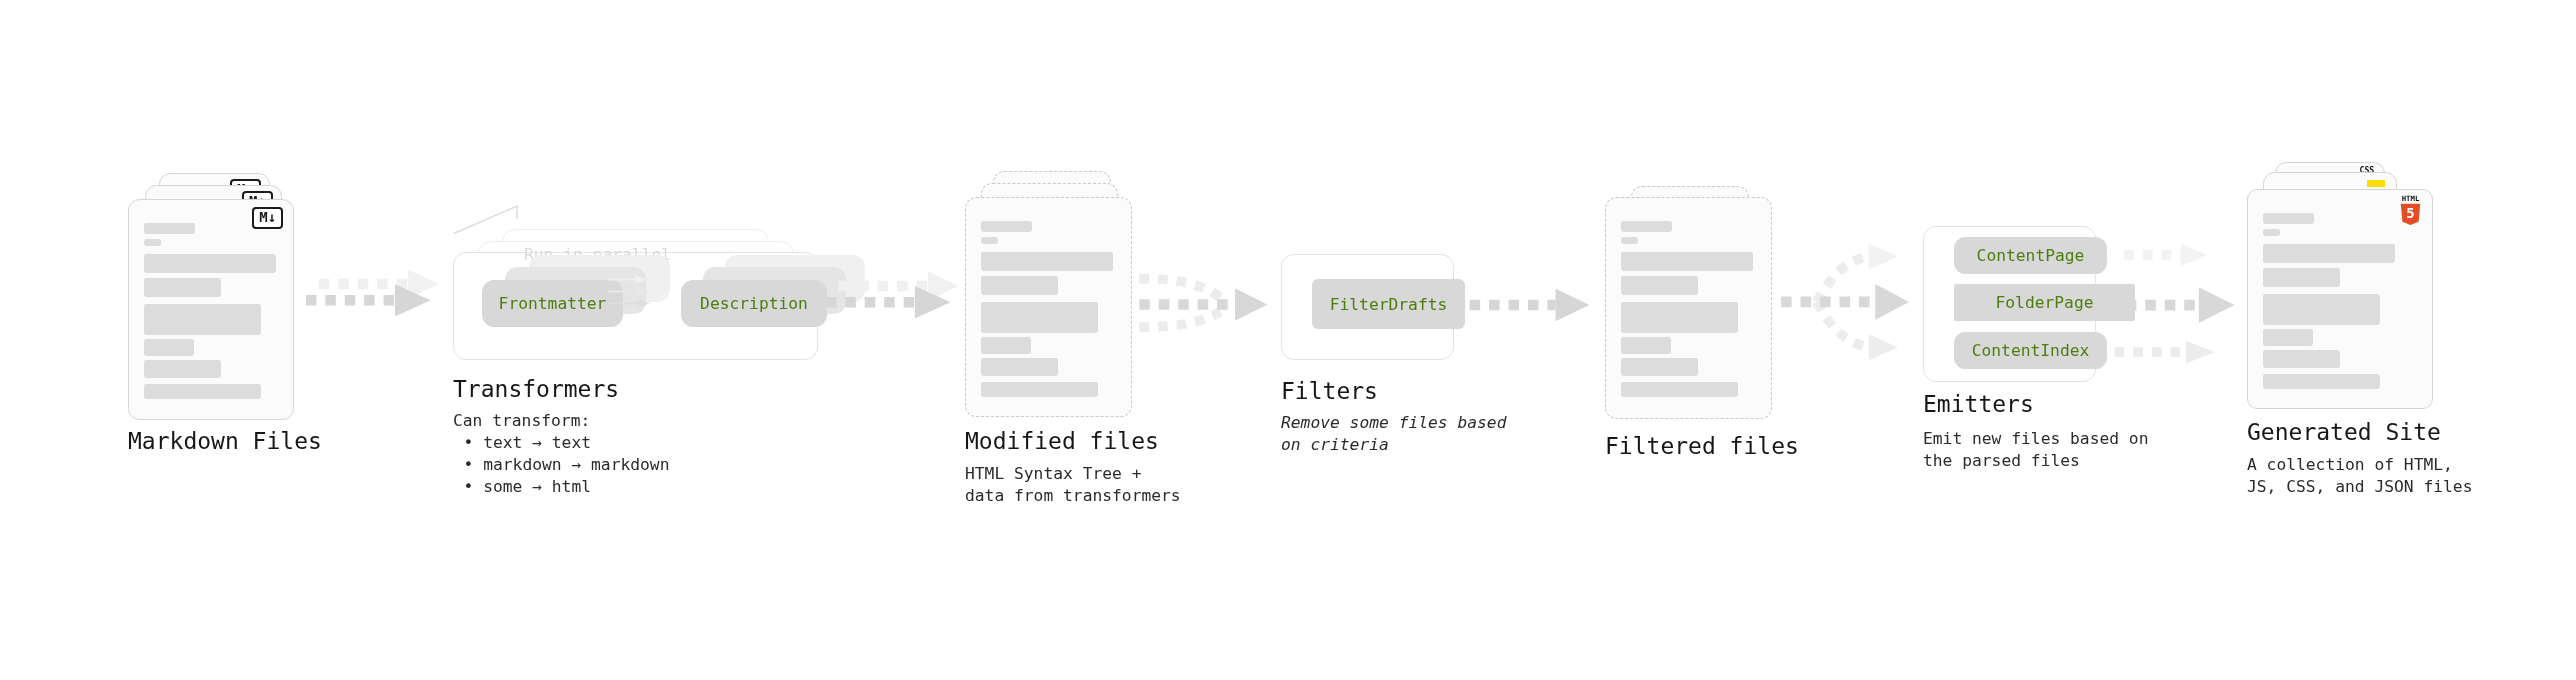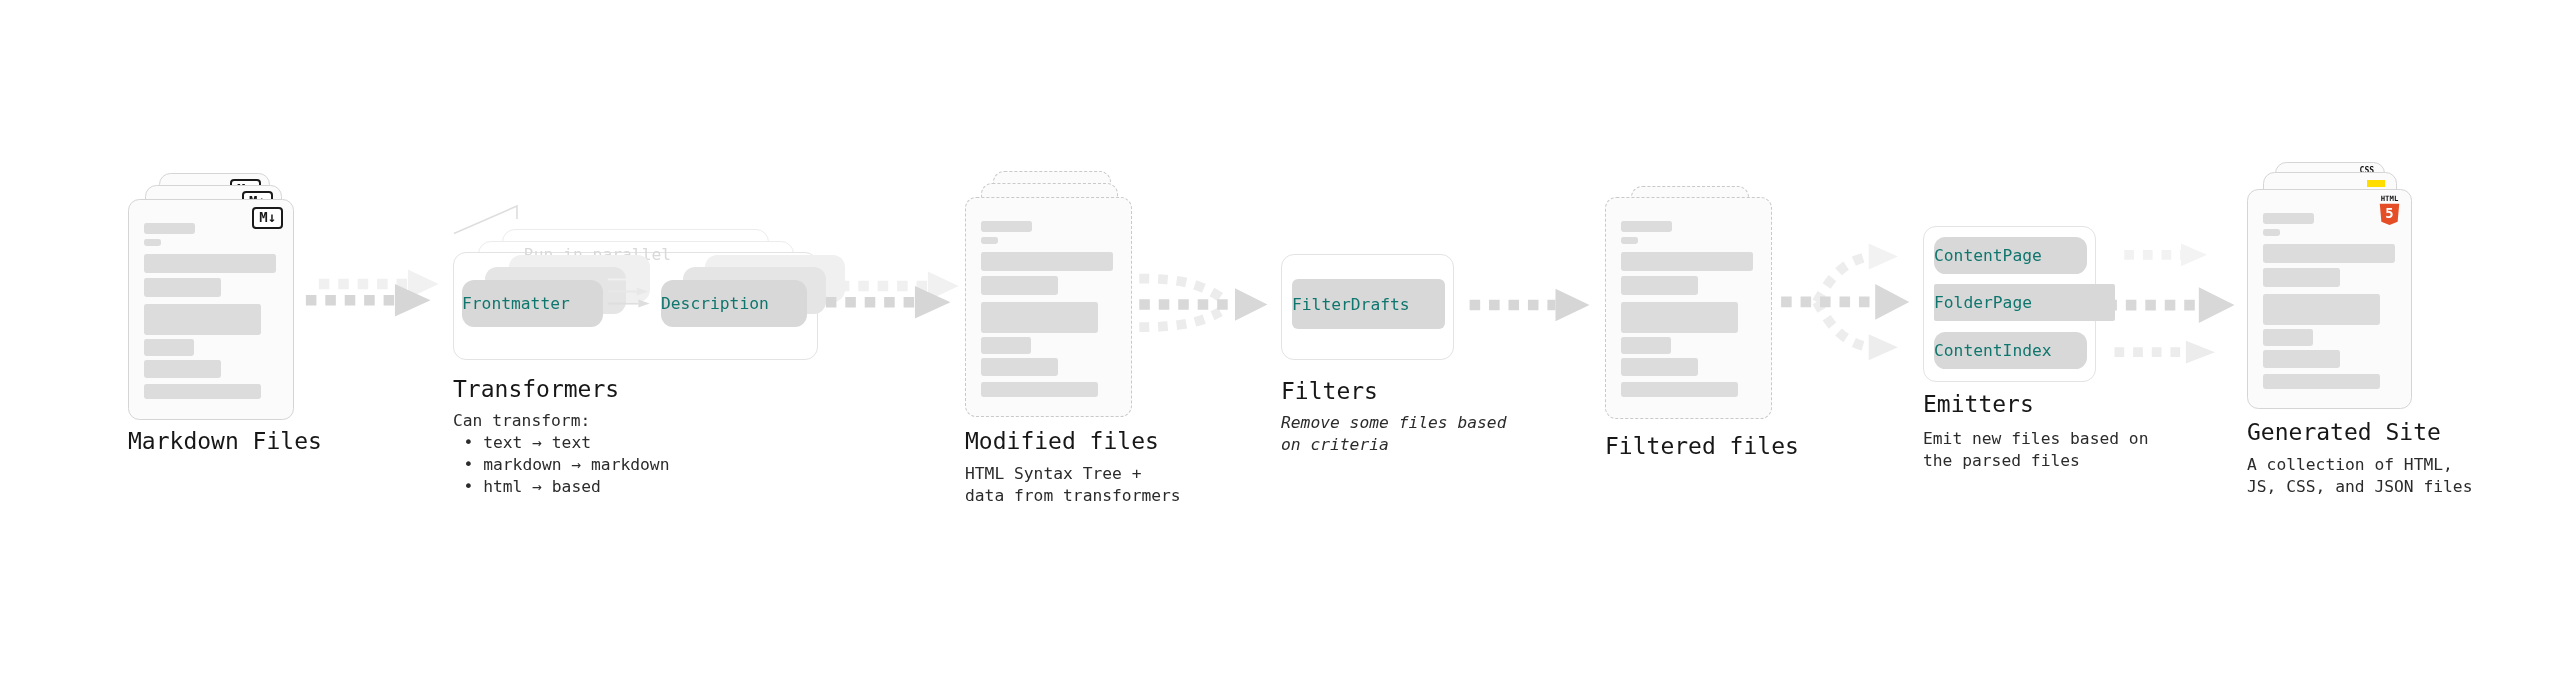--- a/index.html
+++ b/index.html
@@ -20,22 +20,22 @@
   .b7{width:77px;height:18.7px;margin-top:4.1px;}
   .b8{width:117px;height:14.6px;margin-top:5.7px;}
 
   .md-badge{position:absolute;width:31px;height:22px;border:2.4px solid #1a1a1a;border-radius:4.1px;background:#fff;
             color:#1a1a1a;font-weight:bold;font-size:14px;line-height:17px;text-align:center;box-sizing:border-box;}
 
   
   .panel{position:absolute;background:#ffffff;border:1.6px solid #e3e3e3;border-radius:13px;box-sizing:border-box;}
   .panel.echo{border-color:#ececec;background:#ffffff;}
 
-  .pill{position:absolute;background:#d8d8d8;border-radius:12.2px;color:#0f766e;font-size:16.3px;
-        display:flex;align-items:center;box-sizing:border-box;white-space:nowrap;}
+  .pill{position:absolute;background:#d8d8d8;border-radius:12.2px;color:#4d7c0f;font-size:16.3px;
+        display:flex;align-items:center;justify-content:center;box-sizing:border-box;white-space:nowrap;margin-left:20px;}
   .pill.e1{background:#e5e5e5;}
   .pill.e2{background:#f0f0f0;}
 
   .title{position:absolute;font-size:23px;line-height:28px;color:#171717;white-space:nowrap;}
   .caption{position:absolute;font-size:16.3px;line-height:22px;color:#2b2b2b;white-space:nowrap;}
   .caption .indent{padding-left:10.6px;}
   .annotation{position:absolute;font-size:16.3px;line-height:21px;color:#d9d9d9;white-space:nowrap;}
 
   .arrow-svg{position:absolute;}
 
@@ -107,21 +107,21 @@
         <polygon points="38,18 38,28 52,23" fill="#e8e8e8"></polygon>
       <line x1="2" y1="38" x2="40" y2="38" stroke="#dedede" stroke-width="2.5"></line>
         <polygon points="40,33 40,43 54,38" fill="#dedede"></polygon>
     </svg>
 
     <div class="title" style="left:453px;top:375px;">Transformers</div>
     <div class="caption" style="left:453px;top:410px;">
       <div>Can transform:</div>
       <div class="indent">• text → text</div>
       <div class="indent">• markdown → markdown</div>
-      <div class="indent">• html → based</div>
+      <div class="indent">• some → html</div>
     </div>
   </div>
 
   <svg class="arrow-svg" style="left:824px;top:265px;" width="143" height="68" viewBox="0 0 176 84">
     <line x1="18" y1="26" x2="128" y2="26" stroke="#f0f0f0" stroke-width="13" stroke-dasharray="13 11"></line>
     <polygon points="128,8 128,44 166,26" fill="#f1f1f1"></polygon>
     <line x1="2" y1="46" x2="112" y2="46" stroke="#d6d6d6" stroke-width="13" stroke-dasharray="13 11"></line>
     <polygon points="112,26 112,66 156,46" fill="#d6d6d6"></polygon>
   </svg>
 
@@ -227,21 +227,21 @@
   <div>
     <div class="doc" style="left:2275px;top:162px;width:110px;height:52px;">
       <div class="css-badge" style="right:9.8px;top:3.3px;">
         <span>CSS</span>
         <div class="css-bar"></div>
       </div>
     </div>
     <div class="doc" style="left:2263px;top:172px;width:134px;height:52px;">
       <div class="js-badge" style="right:11.4px;top:6.5px;"></div>
     </div>
-    <div class="doc" style="left:2247px;top:189px;width:165px;height:220px;">
+    <div class="doc" style="left:2247px;top:189px;width:186px;height:220px;border-radius:10px;">
       <svg style="position:absolute;right:9.8px;top:4.1px;" width="23" height="32.5" viewBox="0 0 28 40">
         <text x="14" y="9" font-size="9" font-weight="bold" text-anchor="middle" fill="#111">HTML</text>
         <polygon points="2,12 26,12 24,34 14,38 4,34" fill="#e44d26"></polygon>
         <text x="14" y="30" font-size="17" font-weight="bold" text-anchor="middle" fill="#ffffff">5</text>
       </svg>
       <div class="bars">
         <div class="bar b1"></div>
           <div class="bar b2"></div>
           <div class="bar b3"></div>
           <div class="bar b4"></div>

